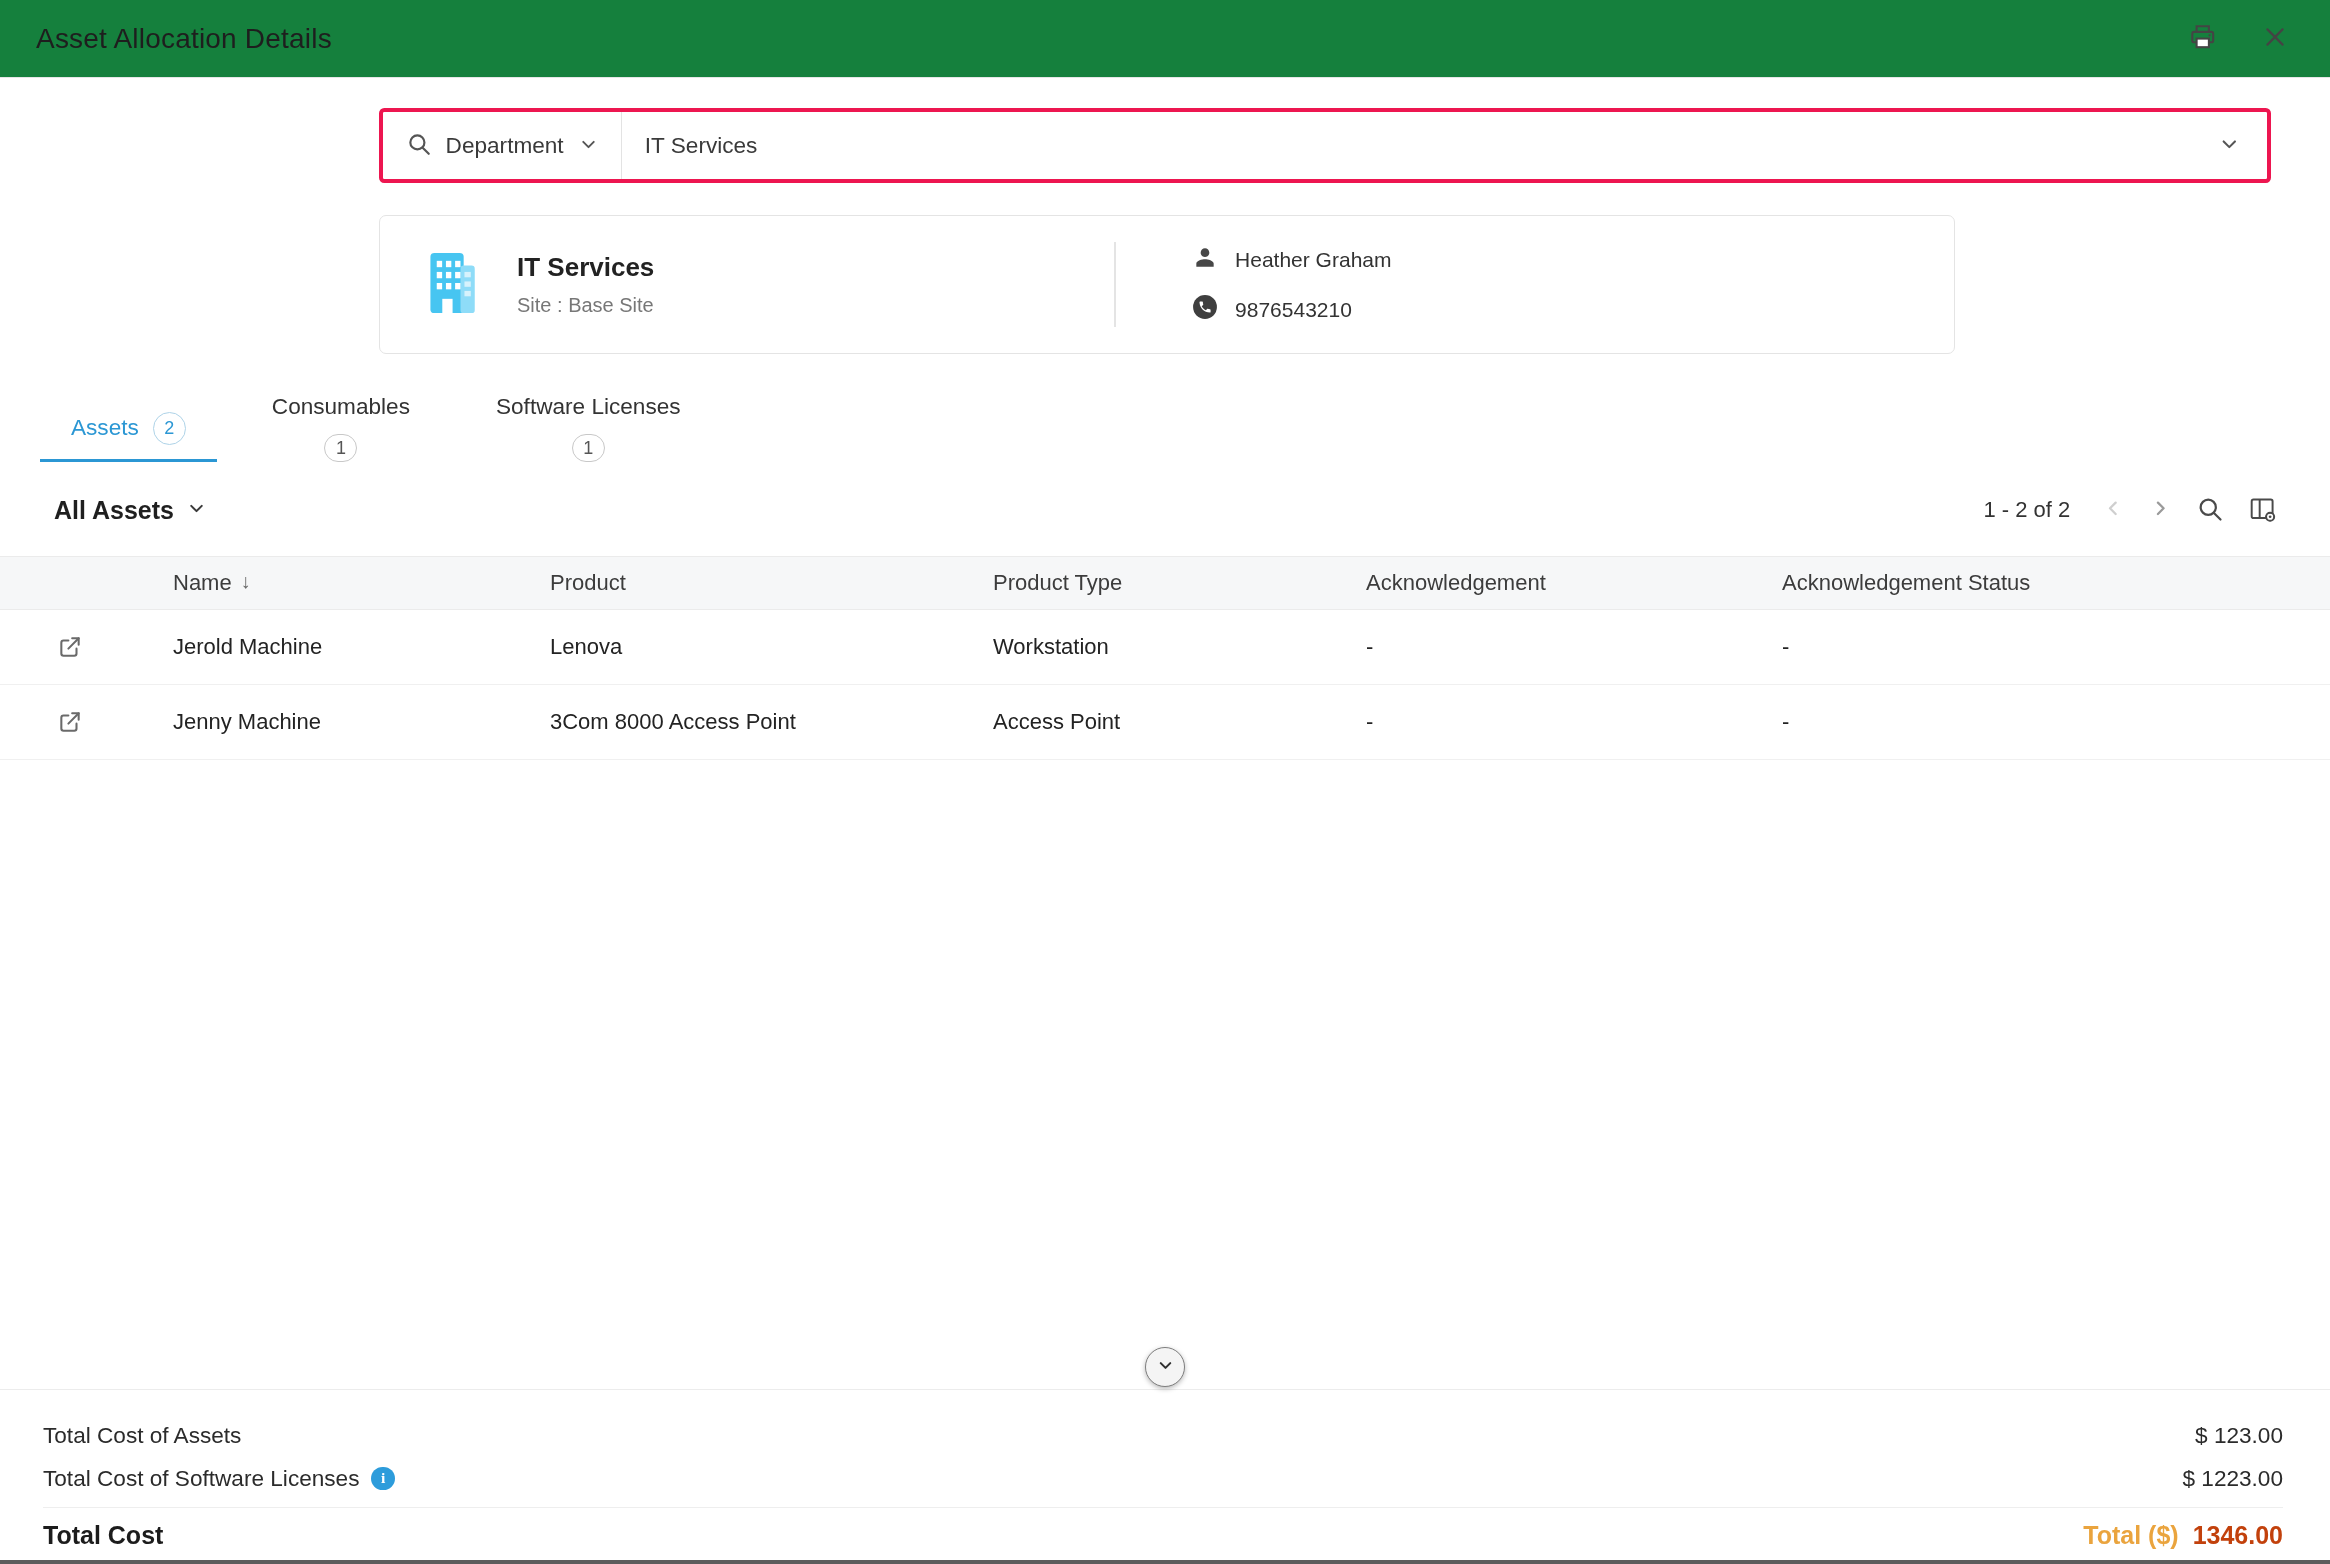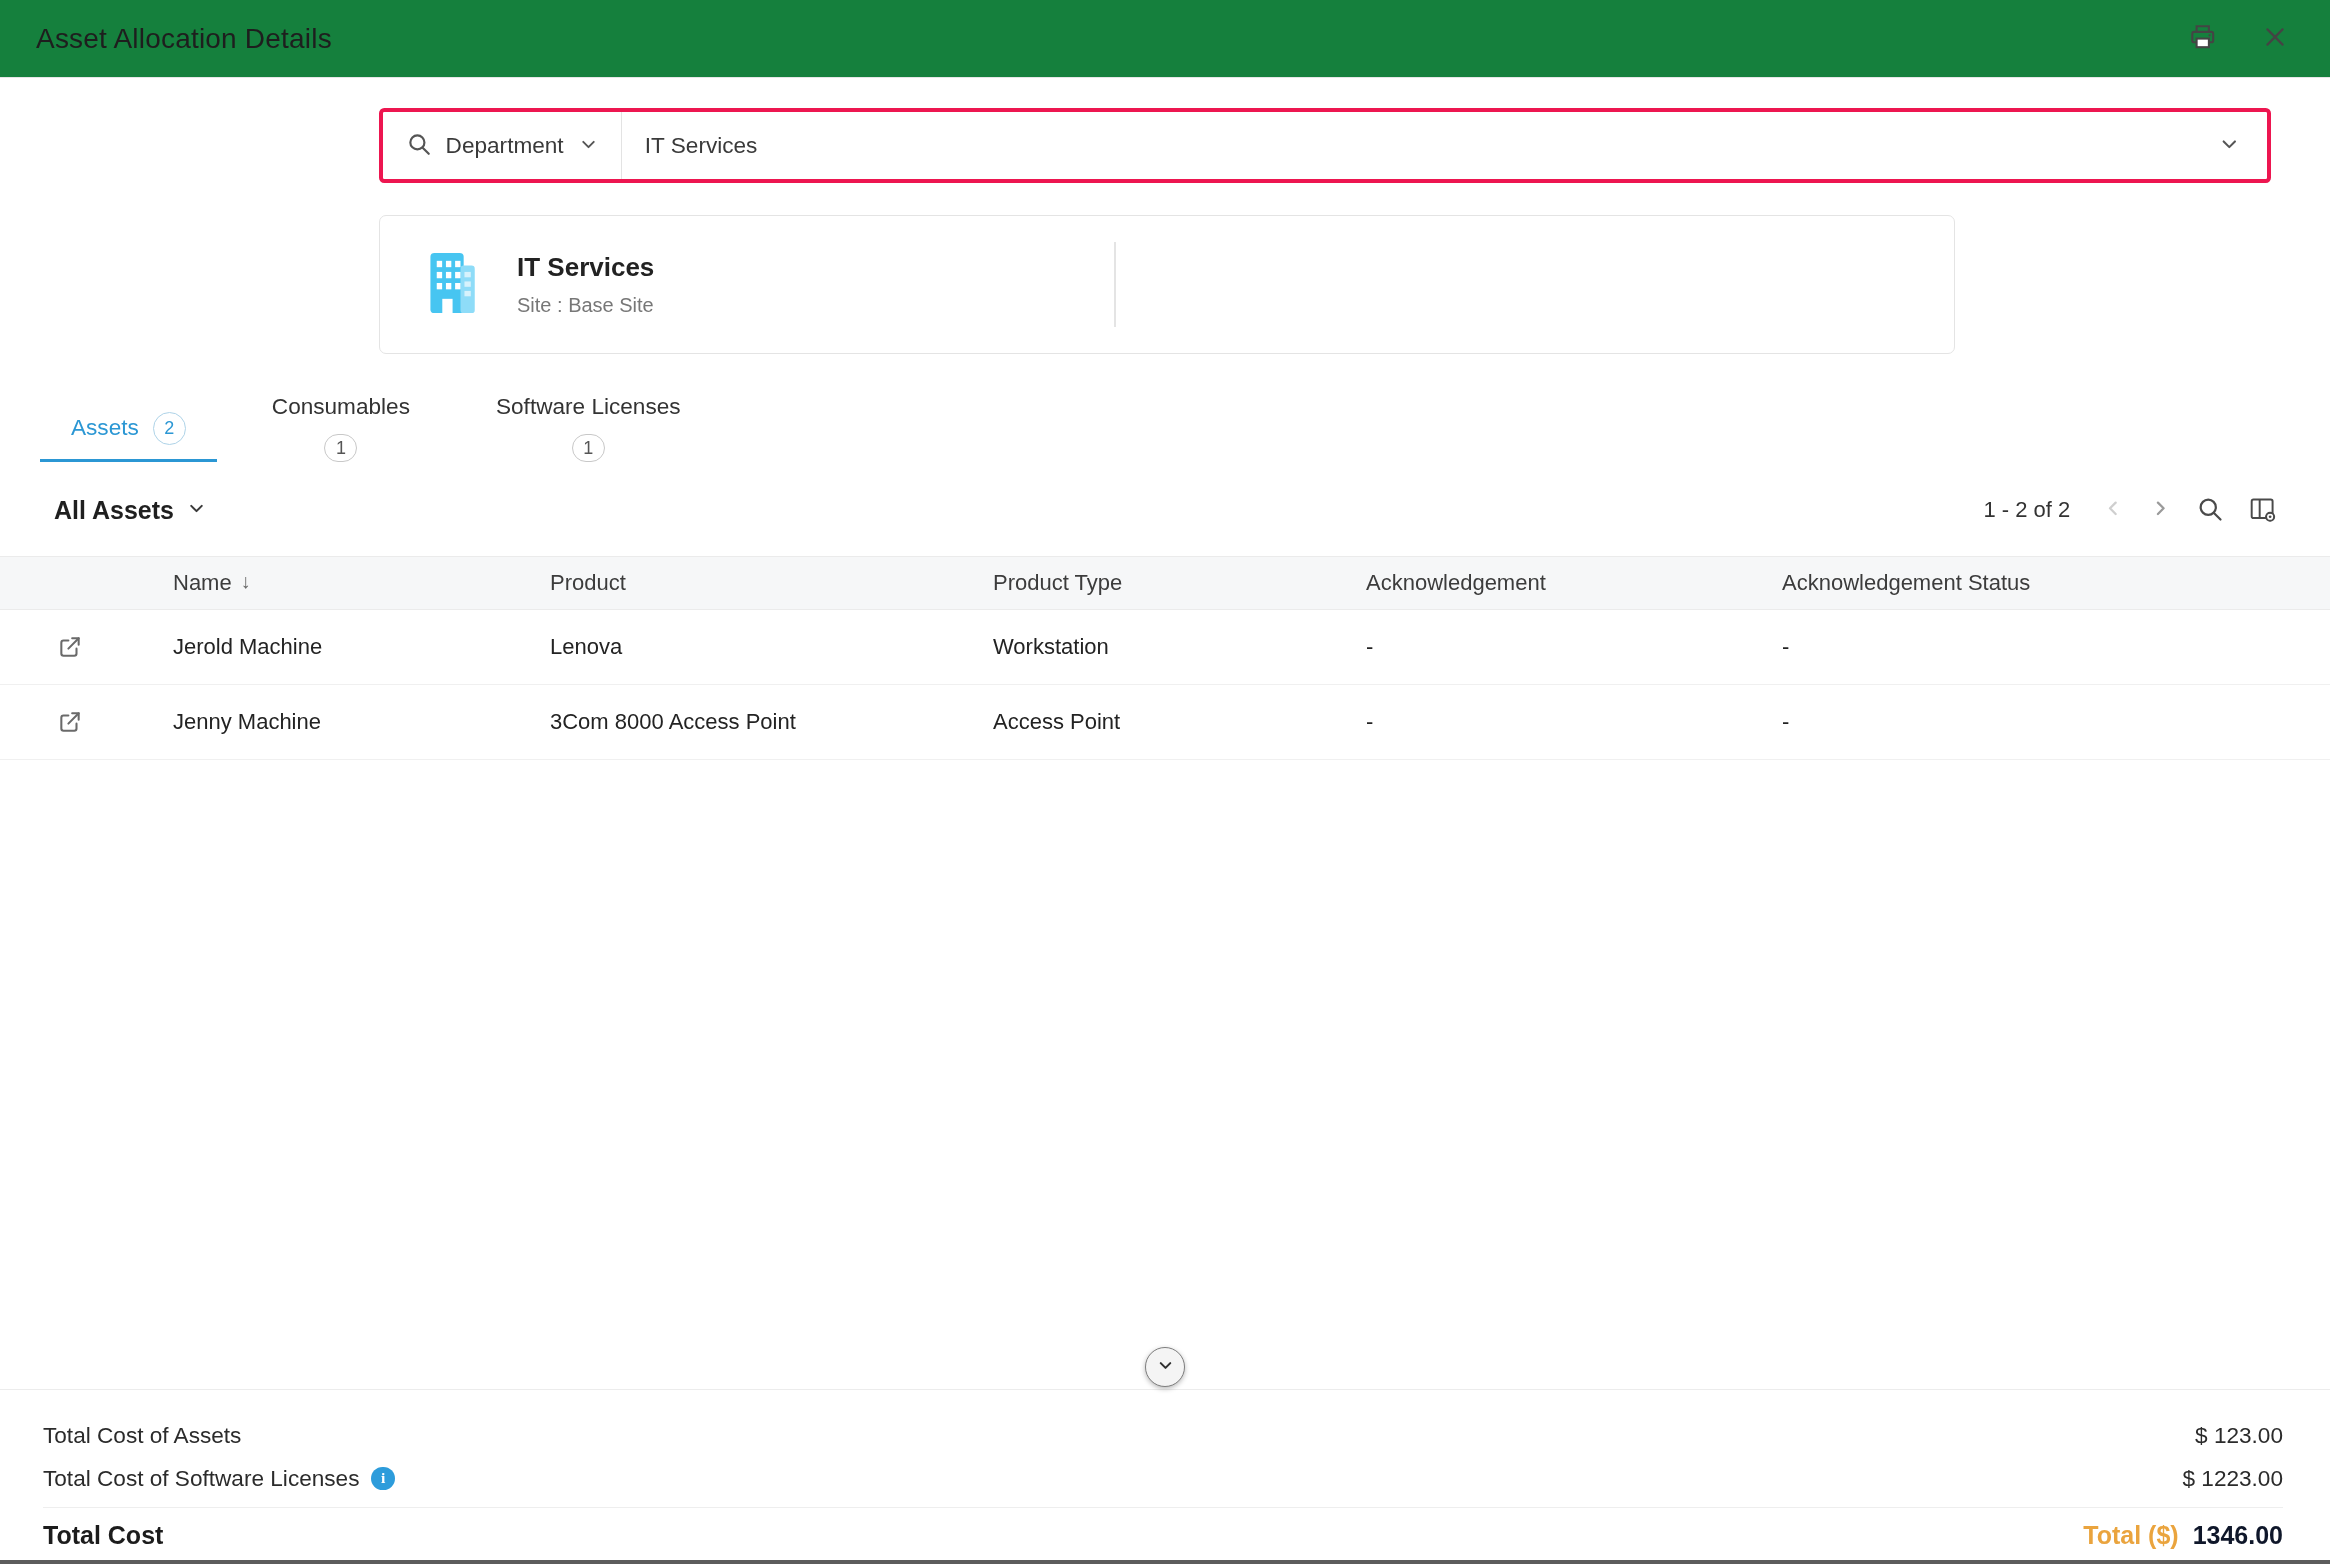--- a/index.html
+++ b/index.html
@@ -83,21 +83,21 @@
     font-size:22.6px; color:#2b2b2b; }
   .cost-row .label-wrap { display:flex; align-items:center; gap:12px; }
   .info-dot { width:23.4px; height:23.4px; border-radius:50%; background:#2d9cdb; color:#fff;
     display:inline-flex; align-items:center; justify-content:center;
     font-size:15.6px; font-weight:bold; font-family:"Liberation Serif", serif; cursor:pointer; }
   .total-divider { border-top:1.7px solid #eeeeee; margin-top:7px; }
   .total-row { height:54px; display:flex; align-items:center; justify-content:space-between;text-align:right; }
   .total-label { font-size:25px; font-weight:bold; color:#1c1c1c; }
   .total-right { display:flex; align-items:baseline; gap:14px; }
   .total-currency { font-size:25px; font-weight:bold; color:#eaa43e; }
-  .total-value { font-size:25px; font-weight:bold; color:#0f172a; }
+  .total-value { font-size:25px; font-weight:bold; color:#c2410c; }
 
   .bottom-strip { position:absolute; left:0; right:0; bottom:0; height:5.2px; background:#5c5c5c; }
 </style>
 </head>
 <body>
 
 <div class="page">
 
   <div class="titlebar">
     <div class="title">Asset Allocation Details</div>
@@ -167,20 +167,39 @@
             <rect x="32.5" y="29" width="4" height="3.4" fill="#d6f2fc"></rect>
           <rect x="18.5" y="34" width="6.5" height="9" fill="#fff"></rect>
         </svg>
       </span>
       <div>
         <div class="dept-name">IT Services</div>
         <div class="dept-site">Site : Base Site</div>
       </div>
     </div>
     <div class="card-divider"></div>
+    <div class="dept-right">
+      <div class="contact-row">
+        <span>
+          <svg width="26" height="26" viewBox="0 0 24 24" fill="#474747">
+              <path d="M12 12c2.21 0 4-1.79 4-4s-1.79-4-4-4-4 1.79-4 4 1.79 4 4 4zm0 2c-2.67 0-8 1.34-8 4v3h16v-3c0-2.66-5.33-4-8-4z"></path>
+            </svg>
+        </span>
+        <span>Heather Graham</span>
+      </div>
+      <div class="contact-row">
+        <span>
+          <svg width="26" height="26" viewBox="0 0 24 24">
+              <circle cx="12" cy="12" r="11" fill="#3f3f3f"></circle>
+              <path transform="translate(5.2,5.2) scale(0.57)" fill="#fff" d="M6.62 10.79c1.44 2.83 3.76 5.14 6.59 6.59l2.2-2.2c.27-.27.67-.36 1.02-.24 1.12.37 2.33.57 3.57.57.55 0 1 .45 1 1V20c0 .55-.45 1-1 1-9.39 0-17-7.61-17-17 0-.55.45-1 1-1h3.5c.55 0 1 .45 1 1 0 1.25.2 2.45.57 3.57.11.35.03.74-.25 1.02l-2.2 2.2z"></path>
+            </svg>
+        </span>
+        <span>9876543210</span>
+      </div>
+    </div>
   </div>
 
   <div class="tabs">
     <div class="tab active">
       <span>Assets</span>
       <span class="badge">2</span>
     </div>
     <div class="tab">
       <span>Consumables</span>
       <span class="badge">1</span>

